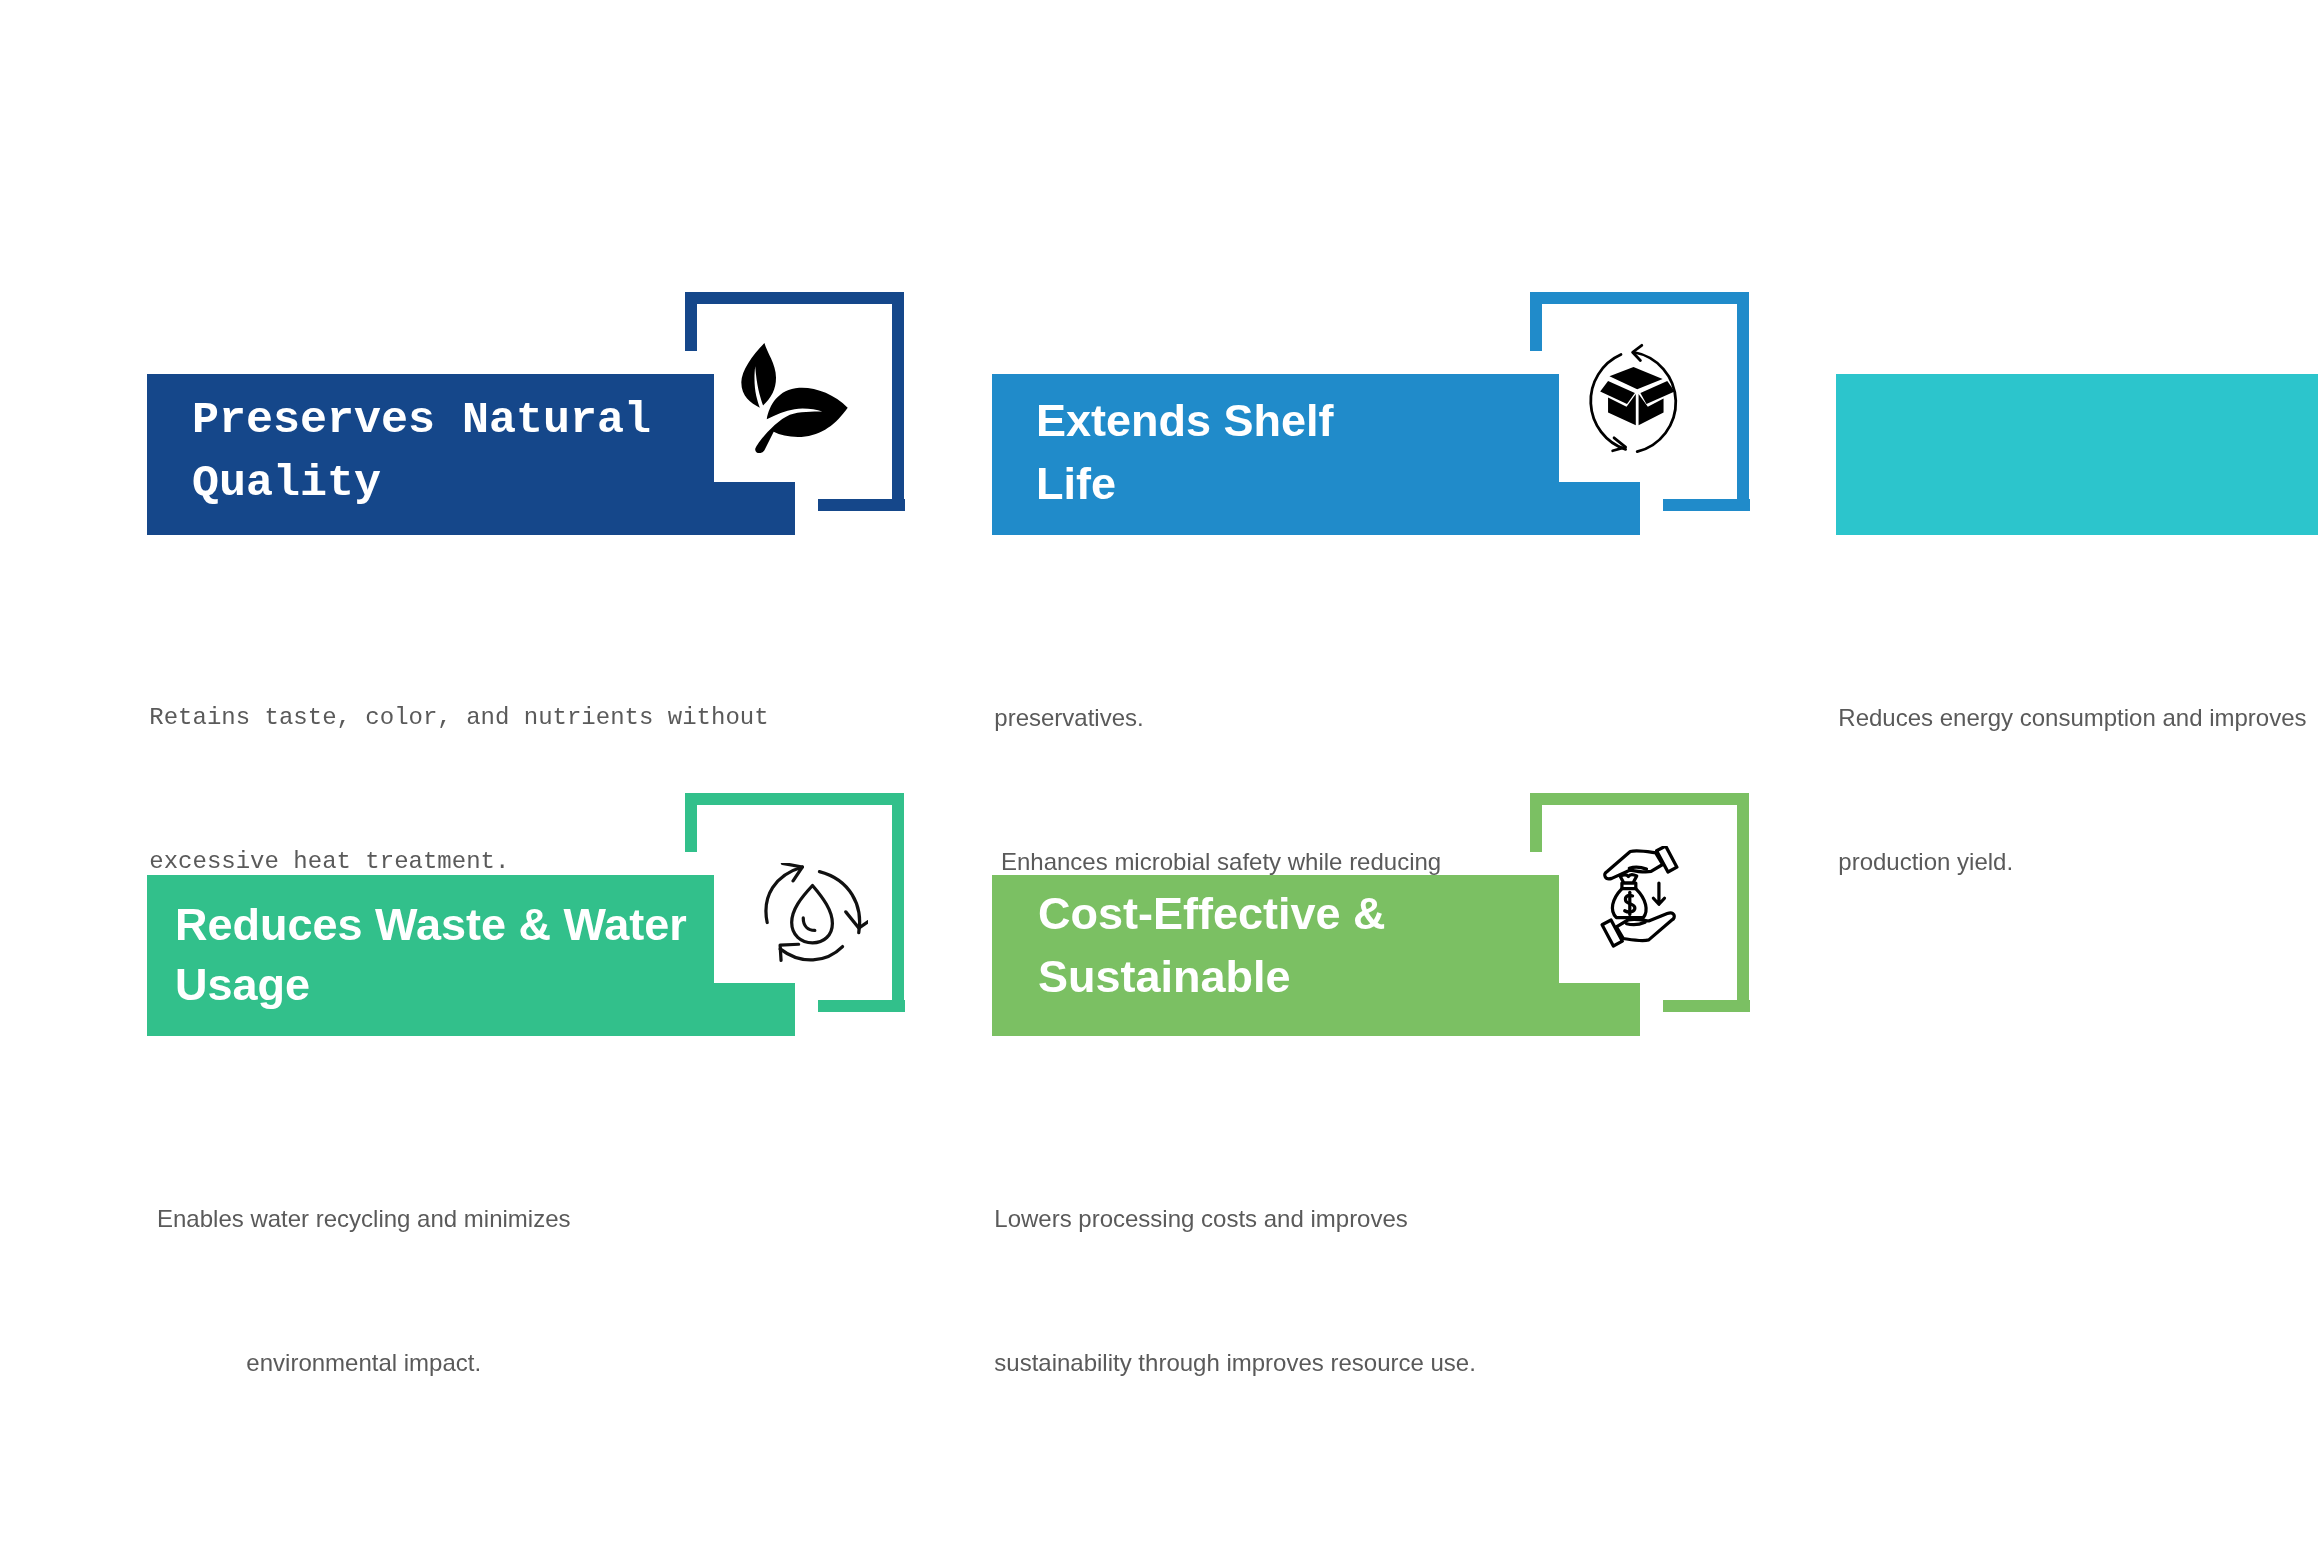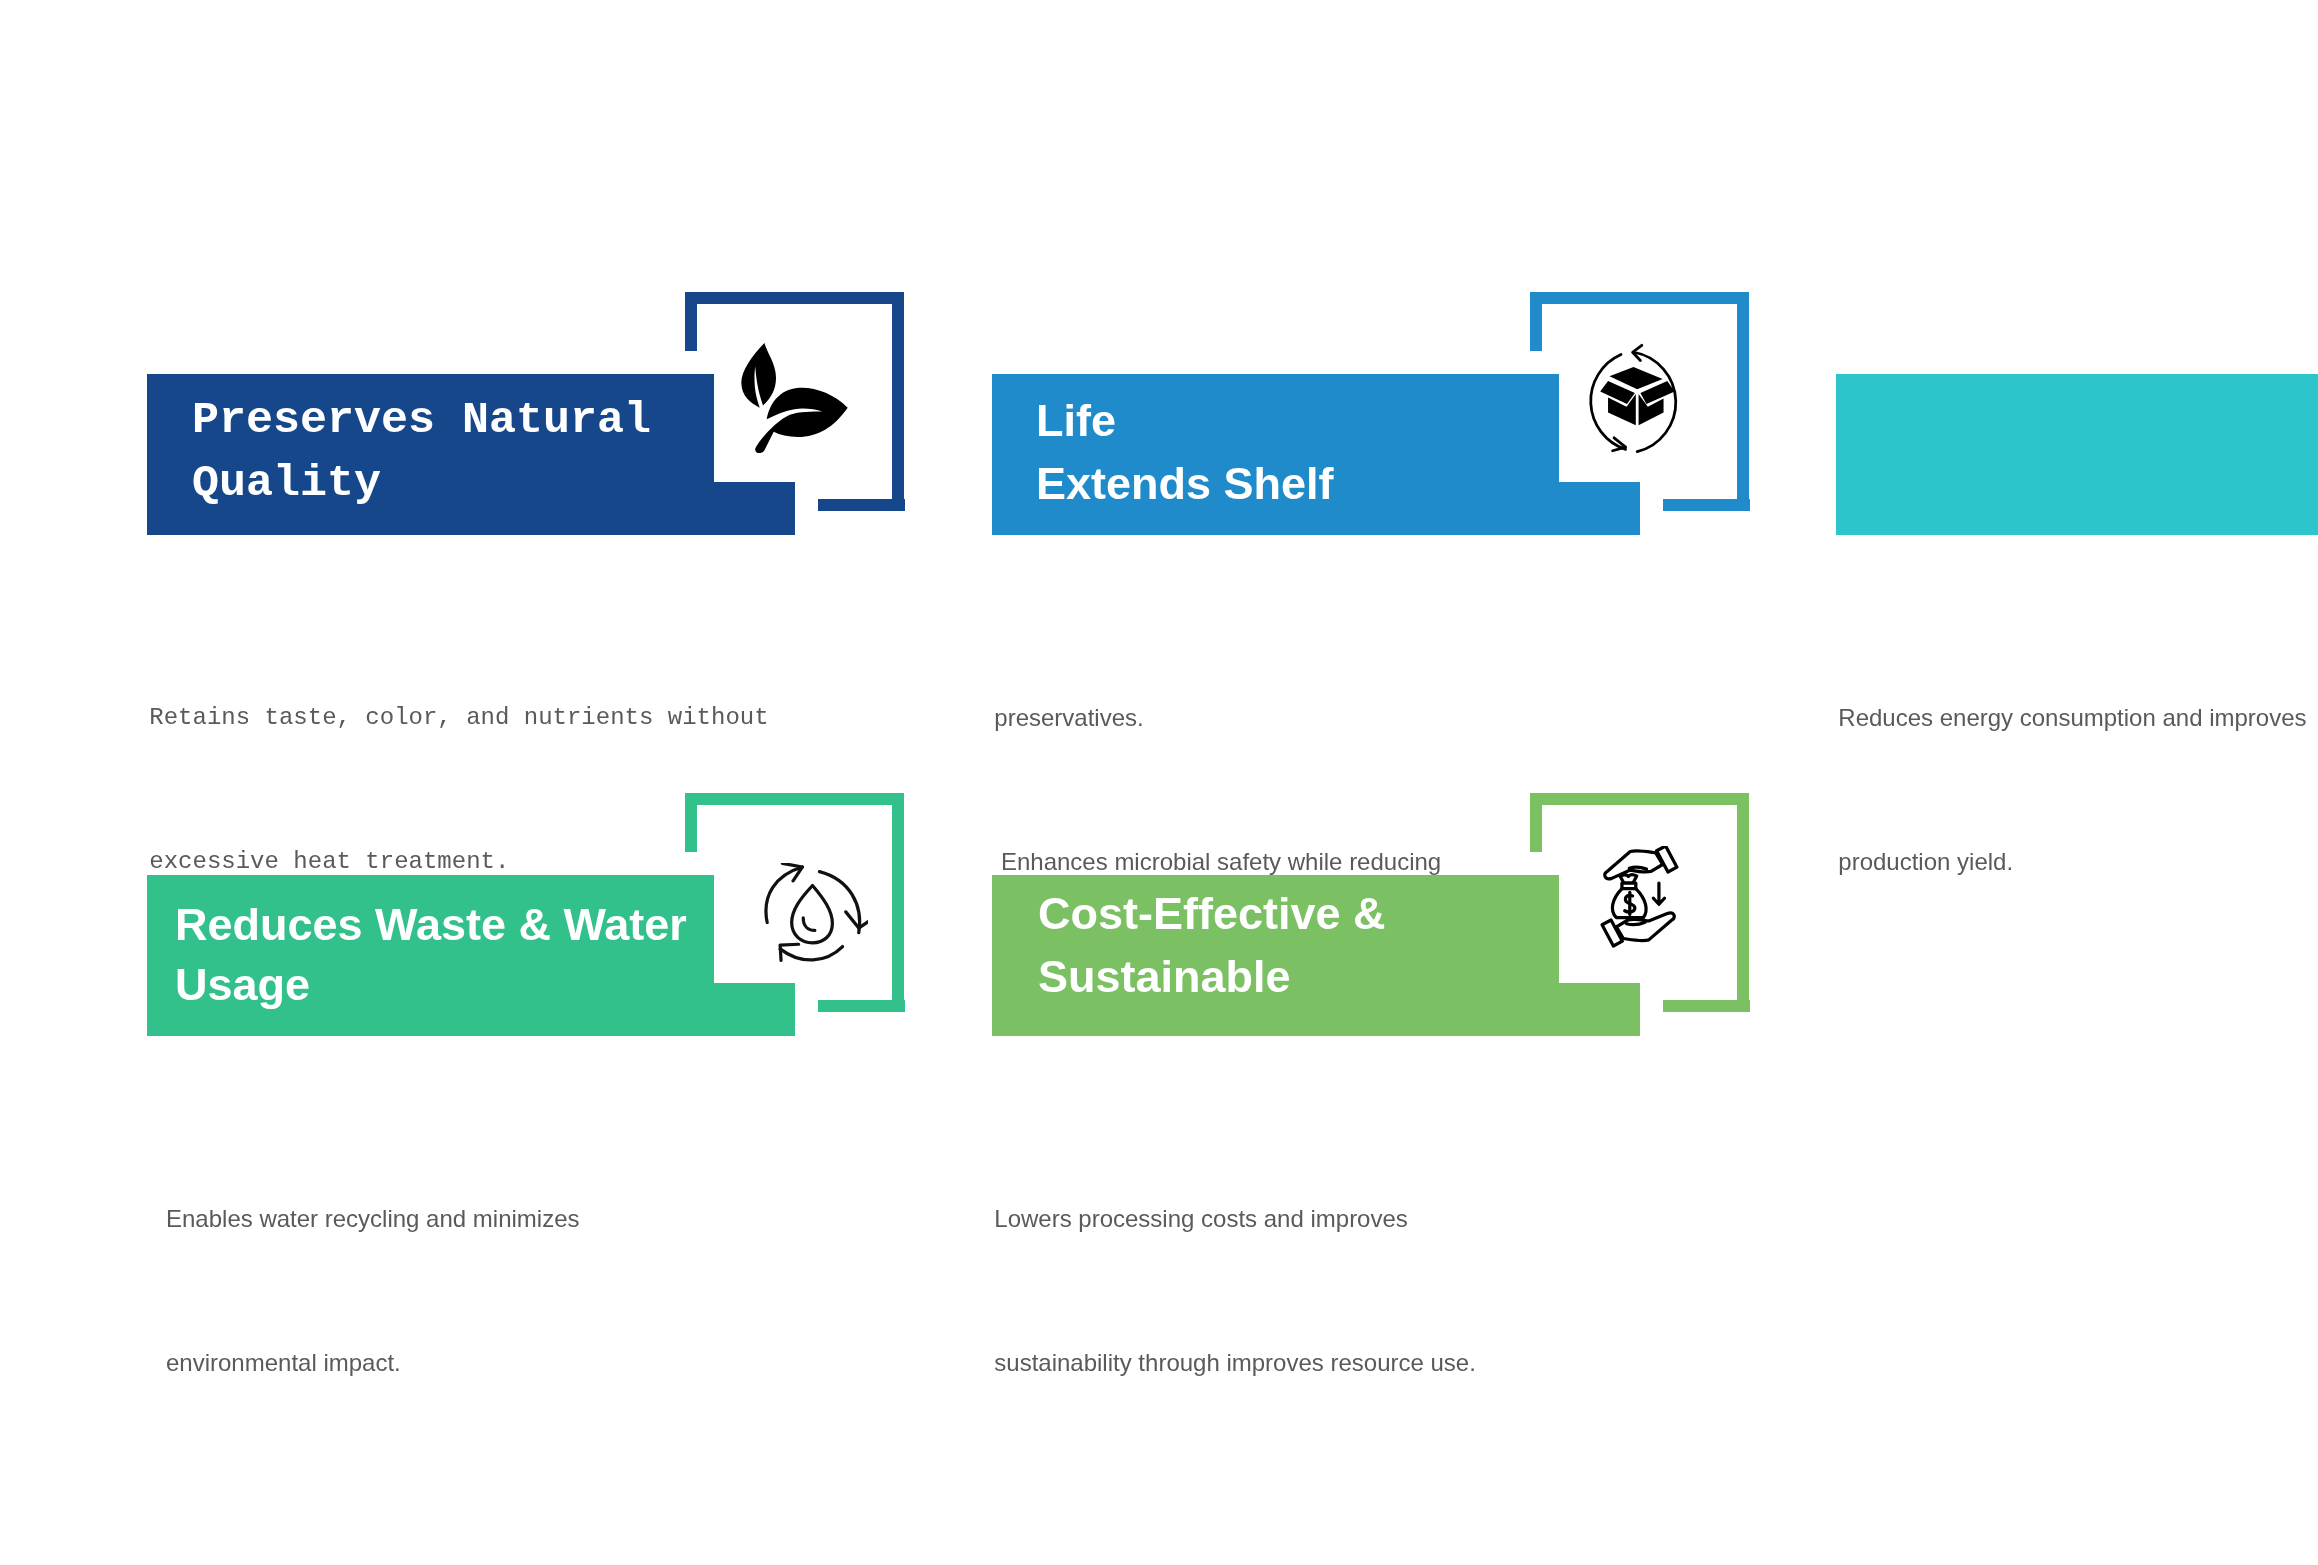--- a/index.html
+++ b/index.html
@@ -44,22 +44,22 @@
 </div>
 
 <div class="card" style="left:992px; top:292px;">
   <div class="bar" style="background:#208BCA;"></div>
   <div class="bar-ext" style="background:#208BCA;"></div>
   <div class="frame-top" style="background:#208BCA;"></div>
   <div class="frame-right" style="background:#208BCA;"></div>
   <div class="frame-left" style="background:#208BCA;"></div>
   <div class="frame-bottom" style="background:#208BCA;"></div>
   <div class="title" style="left:44px; top:97px;">
+    <span class="line">Extends Shelf</span>
     <span class="line">Life</span>
-    <span class="line">Extends Shelf</span>
   </div>
   <div class="icon">
     <svg viewBox="0 0 240 240">
       <path d="M80 25 A110 110 0 0 0 90 230" fill="none" stroke="#000" stroke-width="6" stroke-linecap="round"></path>
       <path d="M108 20 A110 110 0 0 1 115 235" fill="none" stroke="#000" stroke-width="6" stroke-linecap="round"></path>
       <path d="M125 5 L105 20 L122 38" fill="none" stroke="#000" stroke-width="6" stroke-linecap="round" stroke-linejoin="round"></path>
       <path d="M65 205 L90 225 L62 233" fill="none" stroke="#000" stroke-width="6" stroke-linecap="round" stroke-linejoin="round"></path>
       <polygon points="55,72 107,52 170,78 115,100" fill="#000"></polygon>
       <polygon points="35,105 52,82 110,108 93,132" fill="#000"></polygon>
       <polygon points="122,108 180,82 196,105 135,132" fill="#000"></polygon>
@@ -99,21 +99,21 @@
       <path d="M22 128 C10 70 40 25 98 8" fill="none" stroke="#111" stroke-width="7" stroke-linecap="round"></path>
       <path d="M55 0 L98 8 L78 38" fill="none" stroke="#111" stroke-width="7" stroke-linecap="round" stroke-linejoin="round"></path>
       <path d="M135 18 C200 35 230 90 220 150" fill="none" stroke="#111" stroke-width="7" stroke-linecap="round"></path>
       <path d="M192 105 L220 140 L252 118" fill="none" stroke="#111" stroke-width="7" stroke-linecap="round" stroke-linejoin="round"></path>
       <path d="M185 180 C150 215 95 220 50 185" fill="none" stroke="#111" stroke-width="7" stroke-linecap="round"></path>
       <path d="M90 175 L50 177 L52 210" fill="none" stroke="#111" stroke-width="7" stroke-linecap="round" stroke-linejoin="round"></path>
       <path d="M120 48 C95 75 75 100 75 128 C75 155 95 172 120 172 C145 172 163 155 163 130 C163 102 143 75 120 48 Z" fill="none" stroke="#111" stroke-width="7" stroke-linejoin="round"></path>
       <path d="M100 118 C100 135 110 145 125 145" fill="none" stroke="#111" stroke-width="7" stroke-linecap="round"></path>
     </svg>
   </div>
-  <div class="desc" style="left:19px;">
+  <div class="desc" style="left:10px;text-align:center;">
     <span class="line" style="display:block">Enables water recycling and minimizes</span>
     <span class="line" style="display:block">environmental impact.</span>
   </div>
 </div>
 
 <div class="card" style="left:992px; top:793px;">
   <div class="bar" style="background:#7BC063;"></div>
   <div class="bar-ext" style="background:#7BC063;"></div>
   <div class="frame-top" style="background:#7BC063;"></div>
   <div class="frame-right" style="background:#7BC063;"></div>

